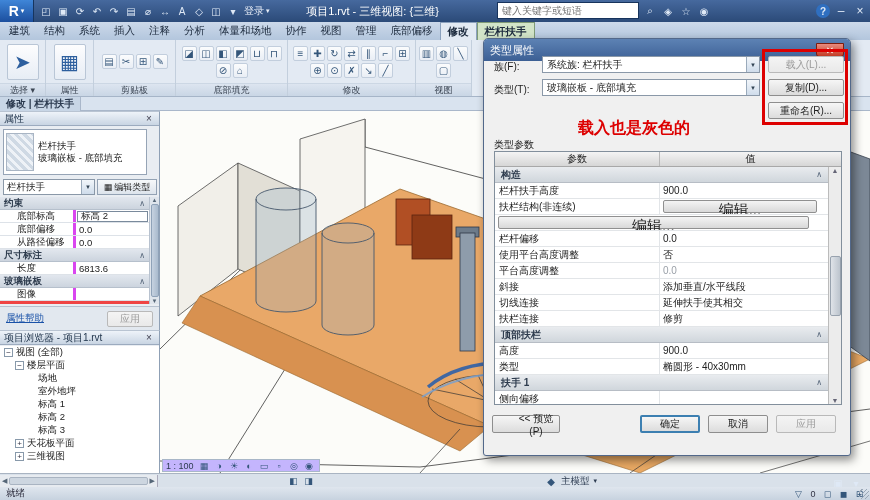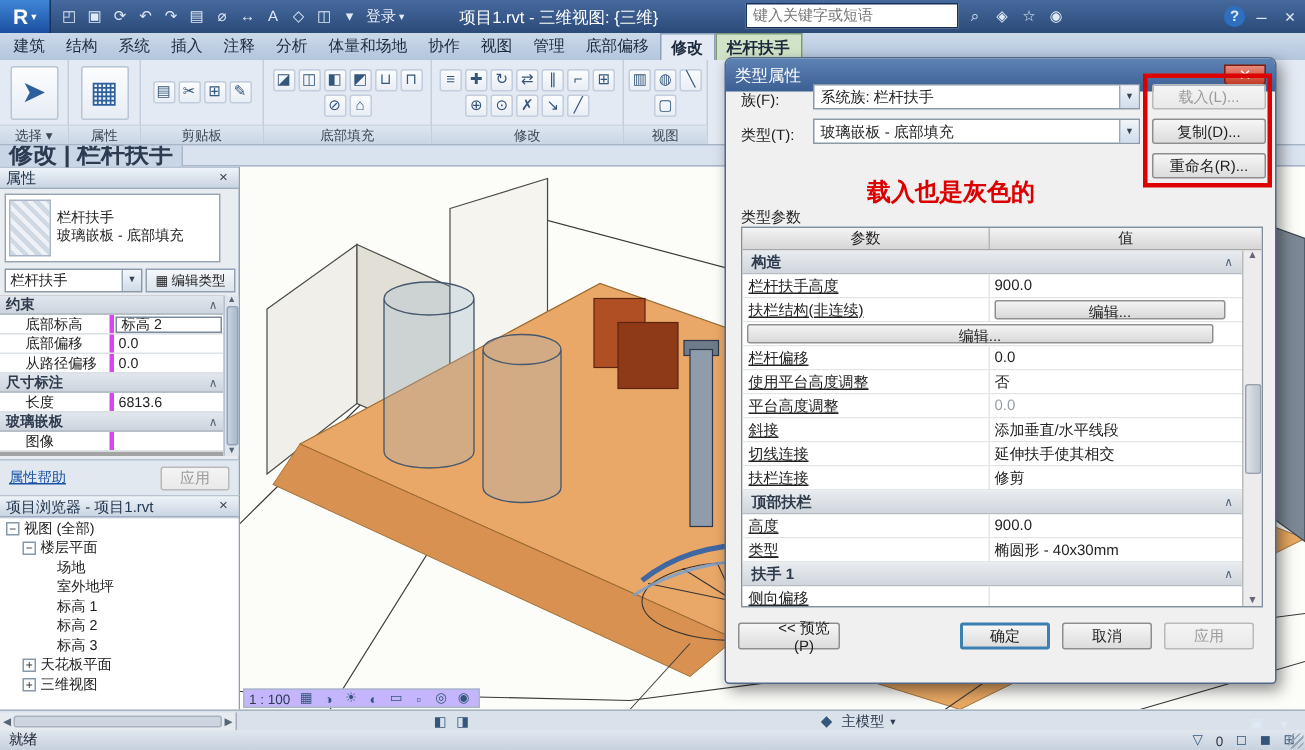--- a/index.html
+++ b/index.html
@@ -31,36 +31,36 @@
   
   .ribbon{position:absolute;top:40px;left:0;width:870px;height:57px;background:#e3eaf3;border-bottom:1px solid #a6b5c8;display:flex;z-index:10;}
   .rpanel{height:100%;border-right:1px solid #c3cfdd;display:flex;flex-direction:column;flex:0 0 auto;}
   .rpanel-body{flex:1;display:flex;flex-wrap:wrap;align-content:center;align-items:center;justify-content:center;gap:2px;padding:2px 3px;}
   .rpanel-label{height:13px;font-size:9px;text-align:center;color:#3c4654;background:linear-gradient(#dde5f0,#c9d6e5);border-top:1px solid #ccd7e4;cursor:pointer;white-space:nowrap;overflow:hidden;}
   .bigicon{width:32px;height:36px;display:flex;align-items:center;justify-content:center;font-size:20px;color:#2d5f9e;background:linear-gradient(#fdfdfe,#e7edf5);border:1px solid #b9c6d6;border-radius:2px;cursor:pointer;}
   .smicon{width:15px;height:15px;display:flex;align-items:center;justify-content:center;font-size:10px;color:#34567a;background:linear-gradient(#fbfcfd,#e9eef5);border:1px solid #c2cedd;border-radius:2px;cursor:pointer;}
 
   
   .optionsbar{position:absolute;top:97px;left:0;width:870px;height:14px;background:#d9e3ef;border-bottom:1px solid #a9b7ca;display:flex;align-items:center;z-index:5;}
-  .modctx{height:14px;display:flex;align-items:center;padding:0 6px;font-size:16px;font-weight:bold;color:#2c3b50;background:#c8d6e6;border-right:1px solid #a9b7ca;white-space:nowrap;}
+  .modctx{height:14px;display:flex;align-items:center;padding:0 6px;font-size:10px;font-weight:bold;color:#2c3b50;background:#c8d6e6;border-right:1px solid #a9b7ca;white-space:nowrap;}
 
   
   .palette{position:absolute;left:0;width:160px;background:#e9edf2;border-right:1px solid #8fa0b5;border-top:1px solid #b9c4d2;}
   .props{top:111px;height:219px;}
   .browser{top:330px;height:143px;}
   .pal-head{height:14px;background:linear-gradient(#eef3f9,#c9d5e3);border-bottom:1px solid #9cabbf;display:flex;align-items:center;justify-content:space-between;padding:0 4px;font-size:10px;color:#23374e;}
   .pal-close{width:12px;height:12px;display:flex;align-items:center;justify-content:center;font-size:10px;color:#445;cursor:pointer;}
   .type-selector{position:absolute;left:3px;top:17px;width:144px;height:46px;background:#fff;border:1px solid #96a4b6;display:flex;align-items:center;gap:4px;padding:2px;cursor:pointer;}
   .type-thumb{width:28px;height:38px;background:repeating-linear-gradient(45deg,#cfd9e4 0 3px,#eef2f7 3px 6px);border:1px solid #a9b5c4;flex:0 0 auto;}
   .type-texts{font-size:9.5px;line-height:12px;color:#222;overflow:hidden;}
   .combo-row{position:absolute;left:3px;top:67px;width:154px;height:16px;display:flex;gap:2px;}
   .mini-combo{width:92px;height:16px;background:#fff;border:1px solid #8a98a8;display:flex;align-items:center;justify-content:space-between;font-size:9.5px;padding-left:3px;cursor:pointer;}
   .combo-arrow{width:13px;height:100%;background:linear-gradient(#f2f6fa,#cfdceb);border-left:1px solid #9aaabb;display:flex;align-items:center;justify-content:center;font-size:6px;color:#345;}
   .edit-type-btn{flex:1;height:16px;display:flex;align-items:center;justify-content:center;gap:2px;font-size:9px;background:linear-gradient(#f6f8fa,#dde4ec);border:1px solid #93a2b4;cursor:pointer;white-space:nowrap;}
-  .ptable-wrap{position:absolute;left:0;top:85px;width:149px;bottom:26px;overflow:hidden;background:#a3a3a3;}
+  .ptable-wrap{position:absolute;left:0;top:85px;width:149px;bottom:26px;overflow:hidden;background:#ef4444;}
   .pgroup{display:flex;height:13px;align-items:center;justify-content:space-between;background:linear-gradient(#e2e7ee,#ccd4de);border-bottom:1px solid #b6c0cc;font-size:9.5px;font-weight:bold;padding:0 4px;color:#2e3c4e;cursor:pointer;}
   .chev{font-size:8px;color:#56667a;font-weight:normal;}
   .prow{display:flex;height:13px;border-bottom:1px solid #dde2e8;background:#fff;font-size:9.5px;align-items:center;}
   .prow .k{width:76px;padding-left:17px;border-right:3px solid #d946ef;height:100%;display:flex;align-items:center;white-space:nowrap;overflow:hidden;}
   .prow .v{flex:1;padding-left:3px;height:100%;display:flex;align-items:center;white-space:nowrap;overflow:hidden;}
   .prow .v.boxed{border:1px solid #7a8a9c;background:#fff;height:11px;margin:0 1px;}
   .pal-scroll{position:absolute;right:0;top:85px;width:10px;bottom:26px;background:#dfe5ec;border-left:1px solid #b8c2cf;display:flex;flex-direction:column;align-items:center;justify-content:space-between;font-size:6px;color:#567;}
   .pal-scroll .thumb{width:8px;flex:1;margin:1px 0;background:linear-gradient(90deg,#c6d2e0,#a9bacd);border:1px solid #8fa2b8;border-radius:2px;}
   .pal-bottom{position:absolute;left:0;bottom:0;width:159px;height:24px;background:#e2e8ef;border-top:1px solid #b6c1cf;display:flex;align-items:center;justify-content:space-between;padding:0 6px;}
   .help-link{font-size:9.5px;color:#1a52a8;text-decoration:underline;cursor:pointer;}
@@ -97,25 +97,25 @@
   .btn.disabled{color:#9b9b9b;border-color:#b9b9b9;background:linear-gradient(#f4f4f4,#e9e9e9);cursor:default;}
   .btn.primary{border:2px solid #3c7fb1;}
   .redbox{position:absolute;left:278px;top:10px;width:86px;height:76px;border:3px solid var(--annotation-red,#d00);z-index:60;pointer-events:none;}
   .anno{position:absolute;left:94px;top:79px;font-size:16px;font-weight:bold;color:var(--annotation-red,#d00);z-index:60;white-space:nowrap;}
   .ptable{position:absolute;left:10px;top:112px;width:348px;height:254px;border:1px solid #828f9c;background:#fff;overflow:hidden;}
   .ptable-head{display:flex;height:15px;background:linear-gradient(#f4f4f4,#d6d6d6);border-bottom:1px solid #a8a8a8;font-size:10px;color:#222;}
   .ptable-head .h1{width:165px;border-right:1px solid #b8b8b8;display:flex;align-items:center;justify-content:center;}
   .ptable-head .h2{flex:1;display:flex;align-items:center;justify-content:center;}
   .trows{margin-right:13px;}
   .trow{display:flex;height:16px;border-bottom:1px solid #e2e5e8;font-size:10px;align-items:center;background:#fff;}
-  .trow .c1{width:165px;padding-left:4px;border-right:1px solid #e2e5e8;height:100%;display:flex;align-items:center;white-space:nowrap;overflow:hidden;text-decoration:underline;}
+  .trow .c1{width:165px;padding-left:4px;border-right:1px solid #e2e5e8;height:100%;display:flex;align-items:center;white-space:nowrap;overflow:hidden;}
   .trow .c2{flex:1;padding:0 3px;height:100%;display:flex;align-items:center;white-space:nowrap;overflow:hidden;}
   .trow .c2 .dis{color:#9aa0a8;}
   .trow.section{background:linear-gradient(#e9ecef,#d0d6dc);font-weight:bold;justify-content:space-between;padding:0 6px;border-bottom:1px solid #b7bdc5;color:#2e3c4e;}
-  .cellbtn{width:95%;height:13px;font-size:10px;background:linear-gradient(#f4f4f4,#d9d9d9);border:1px solid #909090;border-radius:2px;cursor:pointer;font-family:inherit;color:#222;}
+  .cellbtn{width:95%;height:13px;font-size:15px;background:linear-gradient(#f4f4f4,#d9d9d9);border:1px solid #909090;border-radius:2px;cursor:pointer;font-family:inherit;color:#222;}
   .tbl-scroll{position:absolute;right:0;top:15px;width:13px;bottom:0;background:#ececec;border-left:1px solid #bbb;display:flex;flex-direction:column;align-items:center;justify-content:space-between;font-size:7px;color:#667;}
   .tbl-scroll .thumb{width:11px;height:60px;background:linear-gradient(90deg,#dfe3e8,#bcc4cd);border:1px solid #98a2ae;border-radius:2px;}
   .dlg-buttons .btn{position:absolute;height:18px;}
   .grip{position:absolute;right:1px;bottom:1px;width:10px;height:10px;background:repeating-linear-gradient(135deg,transparent 0 2px,#9aa7b6 2px 3px);}
 </style>
 </head>
 <body>
 
 <div id="app">
 

